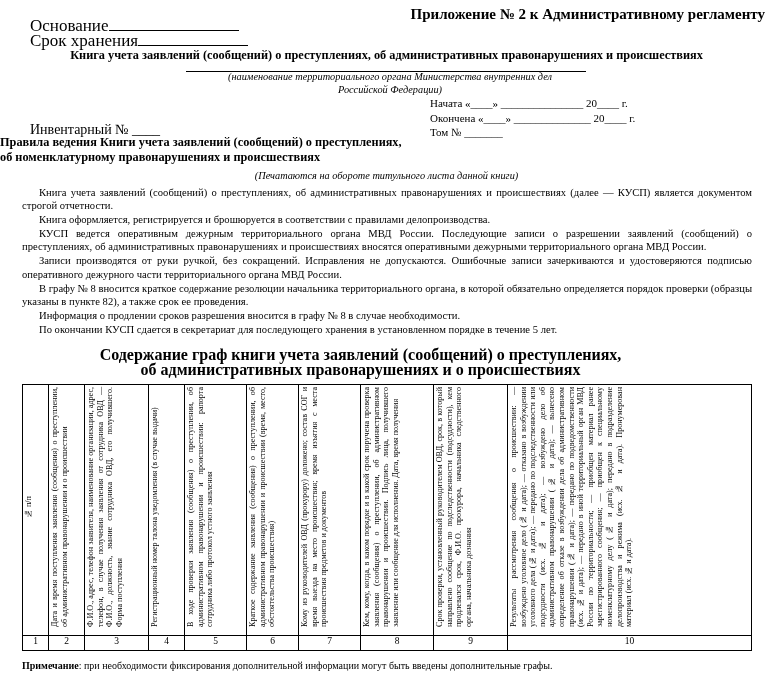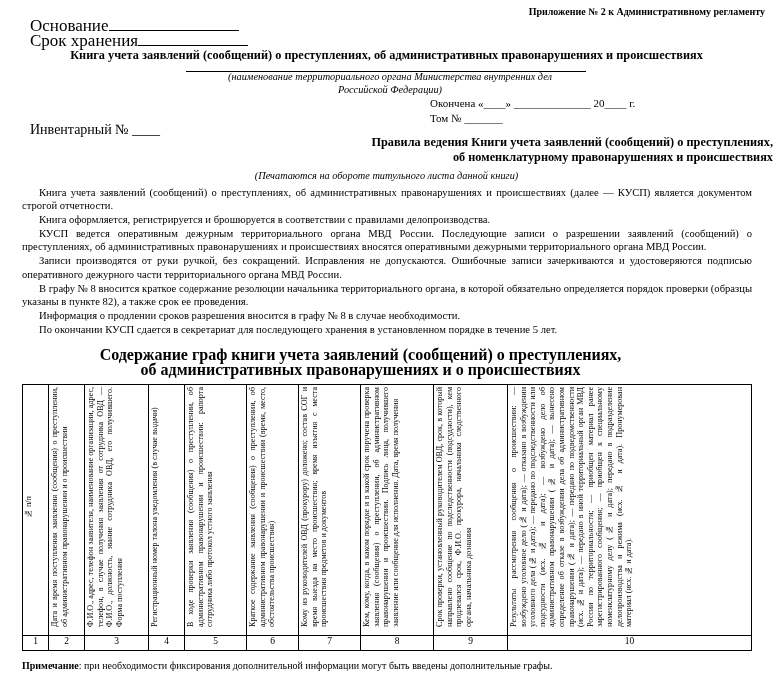--- a/index.html
+++ b/index.html
@@ -19,21 +19,21 @@
     position: relative;
     width: 773px;
     height: 686px;
     padding: 0;
     box-sizing: border-box;
   }
   .appendix {
     position: absolute;
     top: 6px;
     right: 8px;
-    font-size: 10px;
+    font-size: 15px;
     font-weight: bold;
   }
   .topleft {
     position: absolute;
     top: 18px;
     left: 30px;
     font-size: 17px;
     line-height: 15px;
   }
   .topleft .lineitem {
@@ -84,21 +84,21 @@
     position: absolute;
     top: 122px;
     left: 30px;
     font-size: 14px;
   }
   .rules-title {
     position: absolute;
     top: 135px;
     left: 0;
     width: 773px;
-    text-align: right;
+    text-align: left;
     font-weight: bold;
     font-size: 12.3px;
     line-height: 15px;
   }
   .print-note {
     position: absolute;
     top: 170px;
     left: 0;
     width: 773px;
     text-align: center;
@@ -197,20 +197,21 @@
 
   <div class="title-main">Книга учета заявлений (сообщений) о преступлениях, об административных правонарушениях и происшествиях</div>
 
   <div class="org-rule"></div>
   <div class="org-caption">
     <div>(наименование территориального органа Министерства внутренних дел</div>
     <div>Российской Федерации)</div>
   </div>
 
   <div class="dates">
+    <div>Начата «____» _______________ 20____ г.</div>
     <div>Окончена «____» ______________ 20____ г.</div>
     <div>Том №  _______</div>
   </div>
 
   <div class="inv">Инвентарный №  ____</div>
 
   <div class="rules-title">
     <div>Правила ведения Книги учета заявлений (сообщений) о преступлениях,</div>
     <div>об номенклатурному правонарушениях и происшествиях</div>
   </div>

